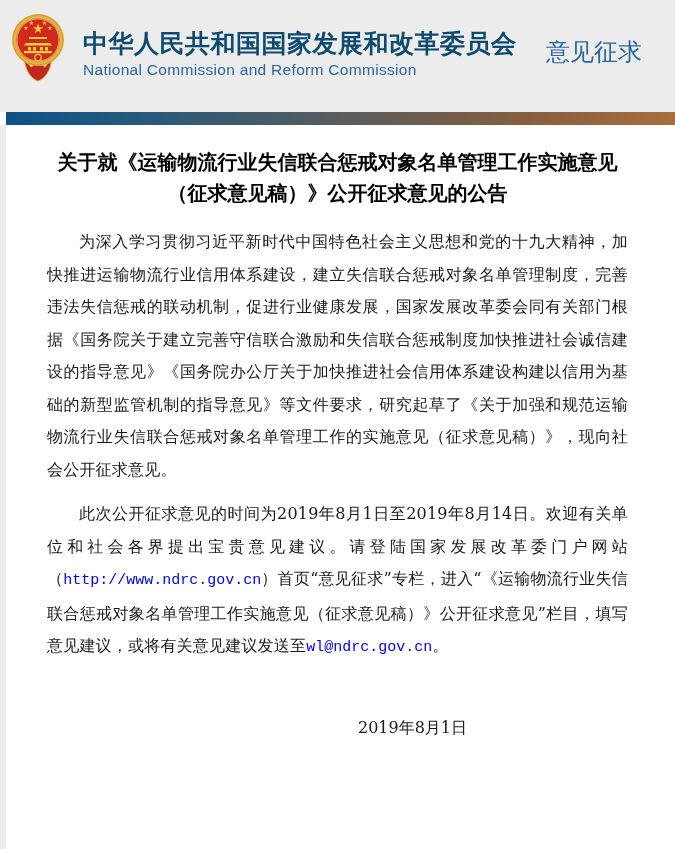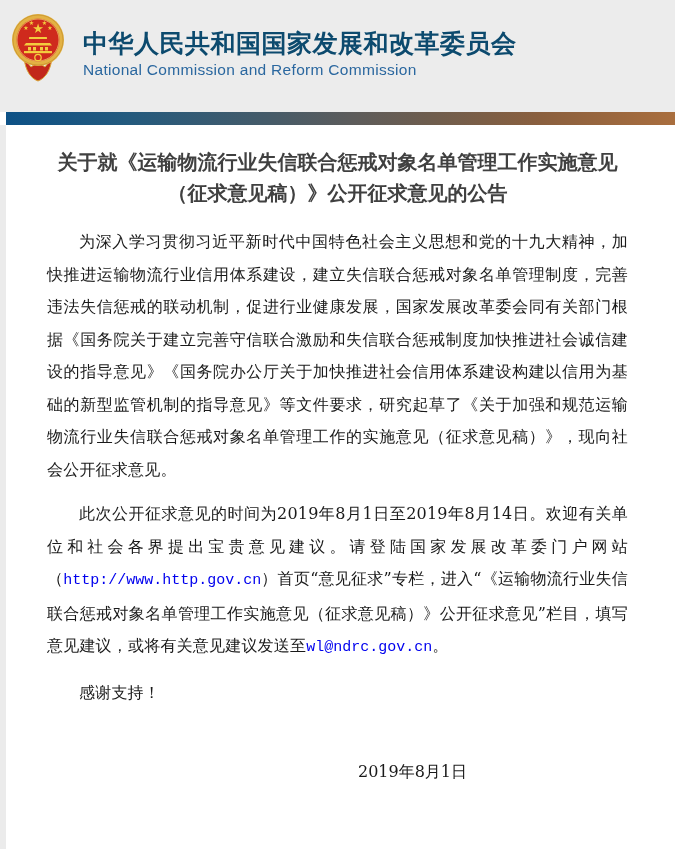--- a/index.html
+++ b/index.html
@@ -72,21 +72,21 @@
     width: 6px;
     background: #ebebeb;
   }
   
   .notice-main { padding: 22px 35px 0 35px; }
   .notice-title {
     margin: 0 0 17px 0;
     font-family: "Liberation Sans", "DejaVu Sans", sans-serif;
     font-size: 20px;
     font-weight: bold;
-    color: #404040;
+    color: #000000;
     text-align: center;
     line-height: 31px;
   }
   .para {
     margin: 12px;
     font-size: 16px;
     line-height: 32.5px;
     color: #1a1a1a;
     text-align: justify;
     text-indent: 2em;
@@ -140,34 +140,34 @@
         <rect x="34" y="35" width="3" height="3.5" fill="#f3cd3e"></rect>
         <rect x="13" y="39" width="28" height="2.2" fill="#f3cd3e"></rect>
 
         <circle cx="27" cy="45.5" r="3.2" fill="none" stroke="#f3cd3e" stroke-width="1.3"></circle>
       </svg>
       <span class="org-block">
         <span class="org-cn" style="display:block">中华人民共和国国家发展和改革委员会</span>
         <span class="org-en" style="display:block">National Commission and Reform Commission</span>
       </span>
     </a>
+    <div class="section-label">意见征求</div>
   </header>
 
   <div class="divider-bar"></div>
   <div class="left-gutter"></div>
 
   <main class="notice-main">
 
     <h1 class="notice-title"><span>关于就《运输物流行业失信联合惩戒对象名单管理工作实施意见</span><br><span>（征求意见稿）》公开征求意见的公告</span></h1>
 
     <p class="para">为深入学习贯彻习近平新时代中国特色社会主义思想和党的十九大精神，加快推进运输物流行业信用体系建设，建立失信联合惩戒对象名单管理制度，完善违法失信惩戒的联动机制，促进行业健康发展，国家发展改革委会同有关部门根据《国务院关于建立完善守信联合激励和失信联合惩戒制度加快推进社会诚信建设的指导意见》《国务院办公厅关于加快推进社会信用体系建设构建以信用为基础的新型监管机制的指导意见》等文件要求，研究起草了《关于加强和规范运输物流行业失信联合惩戒对象名单管理工作的实施意见（征求意见稿）》，现向社会公开征求意见。</p>
 
-    <p class="para"><span>此次公开征求意见的时间为2019年8月1日至2019年8月14日。欢迎有关单位和社会各界提出宝贵意见建议。请登陆国家发展改革委门户网站（</span><a class="link mono">http://www.http.gov.cn</a><span>）首页“意见征求”专栏，进入“《运输物流行业失信联合惩戒对象名单管理工作实施意见（征求意见稿）》公开征求意见”栏目，填写意见建议，或将有关意见建议发送至</span><a class="link mono">wl@ndrc.gov.cn</a><span>。</span></p>
+    <p class="para"><span>此次公开征求意见的时间为2019年8月1日至2019年8月14日。欢迎有关单位和社会各界提出宝贵意见建议。请登陆国家发展改革委门户网站（</span><a class="link mono">http://www.ndrc.gov.cn</a><span>）首页“意见征求”专栏，进入“《运输物流行业失信联合惩戒对象名单管理工作实施意见（征求意见稿）》公开征求意见”栏目，填写意见建议，或将有关意见建议发送至</span><a class="link mono">wl@ndrc.gov.cn</a><span>。</span></p>
 
-    <p class="para no-justify">感谢支持！</p>
 
 
 
     <div class="signature-block">
       <div>2019年8月1日</div>
     </div>
 
   </main>
 </div>
 

